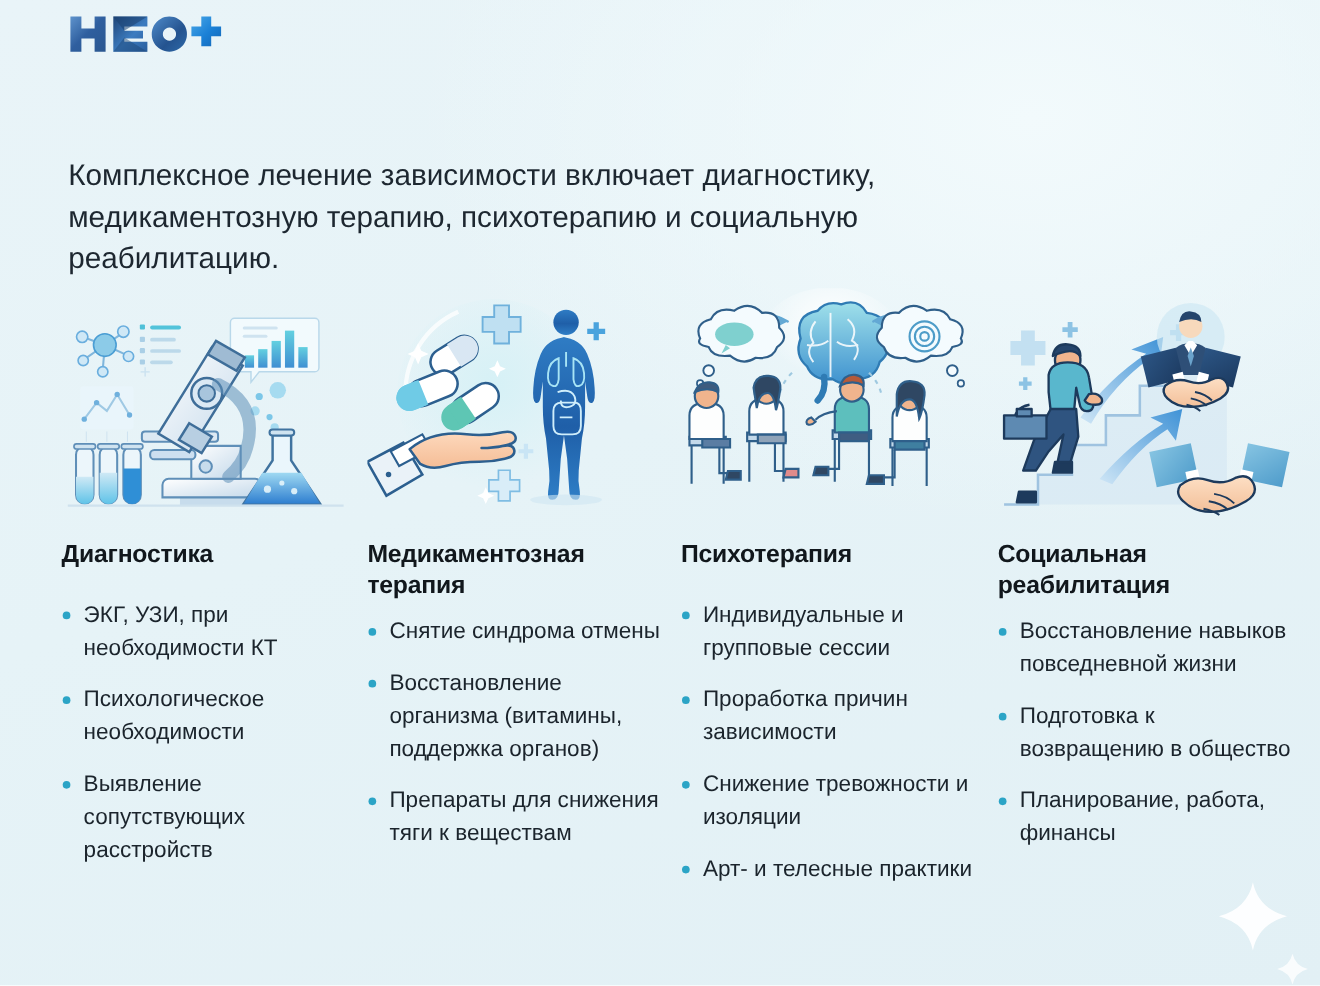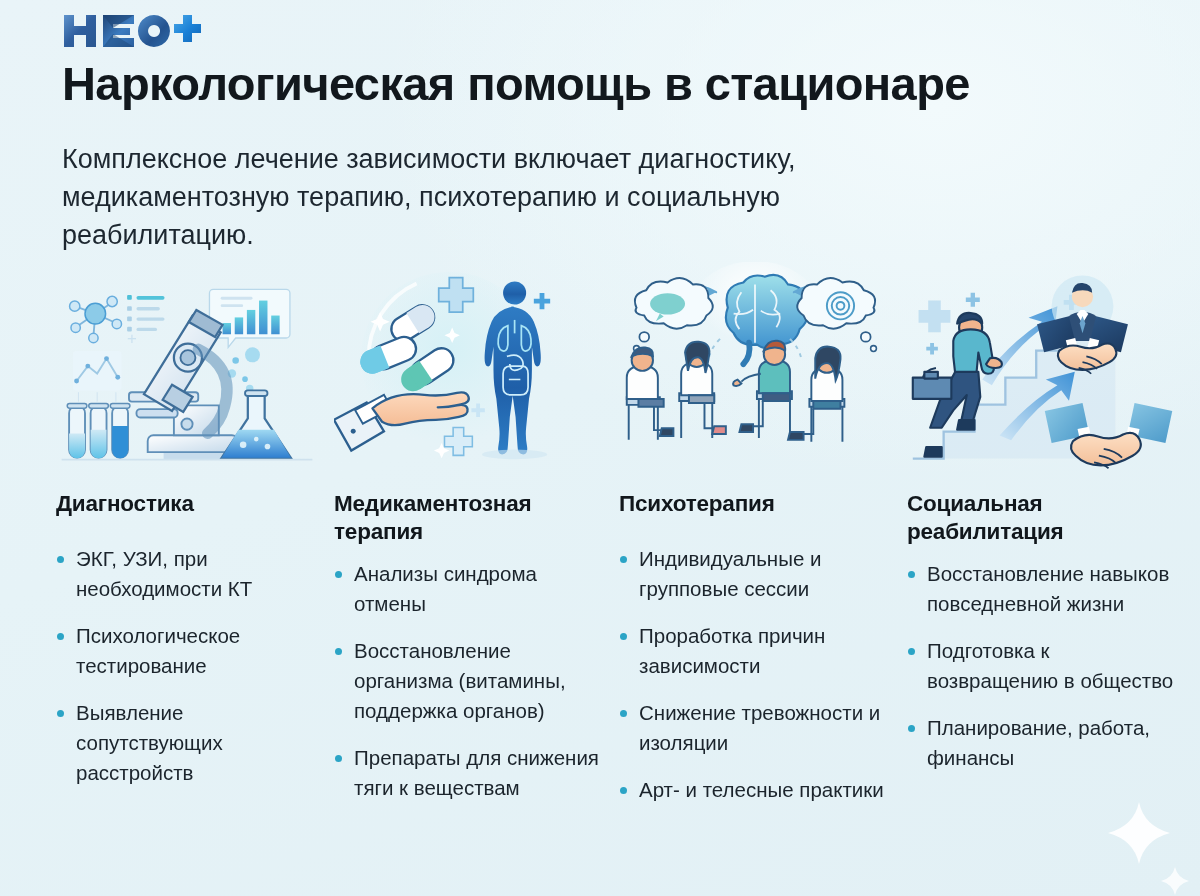--- a/index.html
+++ b/index.html
@@ -133,21 +133,20 @@
       <path d="M41 4 h31 l-21 13 Z" fill="#1b4271" opacity=".55"></path>
       <path d="M41 36 h31 l-21 -13 Z" fill="#1b4271" opacity=".45"></path>
 
       <path d="M92 4 a16 16 0 1 1 -0.1 0 Z M92 14 a6 6 0 1 0 0.1 0 Z" fill="url(#gLogoC)" fill-rule="evenodd"></path>
 
       <path d="M118 13 h9 v-9 h9 v9 h9 v9 h-9 v9 h-9 v-9 h-9 Z" transform="translate(-6,0)" fill="url(#gLogoPlus)" rx="3"></path>
     </svg>
 
   </div>
 
-  <h1 class="title">Наркологическая помощь в стационаре</h1>
   <p class="subtitle">Комплексное лечение зависимости включает диагностику, медикаментозную терапию, психотерапию и социальную реабилитацию.</p>
 
   <div class="columns">
 
     <div class="col col-1">
       <div class="illus">
         <svg viewBox="0 0 280 210" xmlns="http://www.w3.org/2000/svg">
           <defs>
             <linearGradient id="tube1" x1="0" y1="0" x2="0" y2="1">
               <stop offset="0%" stop-color="#cfe9f5"></stop>
@@ -265,21 +264,21 @@
             <circle cx="214" cy="182" r="2.5" fill="#e6f5fb" opacity=".9"></circle>
             <circle cx="226" cy="190" r="3" fill="#e6f5fb" opacity=".9"></circle>
           </g>
 
           <line x1="6" y1="204" x2="274" y2="204" stroke="#cfe2ee" stroke-width="2"></line>
         </svg>
       </div>
       <div class="col-title">Диагностика</div>
       <ul class="bullets">
         <li>ЭКГ, УЗИ, при необходимости КТ</li>
-        <li>Психологическое тестирование</li>
+        <li>Психологическое необходимости</li>
         <li>Выявление сопутствующих расстройств</li>
       </ul>
     </div>
 
     <div class="col col-2">
       <div class="illus">
         <svg viewBox="0 0 280 210" xmlns="http://www.w3.org/2000/svg">
           <defs>
             <radialGradient id="halo2" cx="50%" cy="45%" r="55%">
               <stop offset="0%" stop-color="#d6f1f6"></stop>
@@ -342,21 +341,21 @@
 
             <path d="M180 94 q12 -4 16 4 q3 8 -5 10 q-8 2 -8 -6" fill="none" stroke="#cfeefb" stroke-width="1.8"></path>
             <path d="M176 112 q0 -8 8 -8 h12 q6 0 6 8 v14 q0 8 -8 8 h-10 q-8 0 -8 -8 Z" fill="none" stroke="#cfeefb" stroke-width="1.8"></path>
             <path d="M182 118 h12" stroke="#cfeefb" stroke-width="1.6"></path>
             <ellipse cx="188" cy="196" rx="34" ry="5" fill="#cfe6f2" opacity=".6"></ellipse>
           </g>
         </svg>
       </div>
       <div class="col-title">Медикаментозная терапия</div>
       <ul class="bullets">
-        <li>Анализы синдрома отмены</li>
+        <li>Снятие синдрома отмены</li>
         <li>Восстановление организма (витамины, поддержка органов)</li>
         <li>Препараты для снижения тяги к веществам</li>
       </ul>
     </div>
 
     <div class="col col-3">
       <div class="illus">
         <svg viewBox="0 0 280 210" xmlns="http://www.w3.org/2000/svg">
           <defs>
             <radialGradient id="glow3" cx="50%" cy="30%" r="45%">

